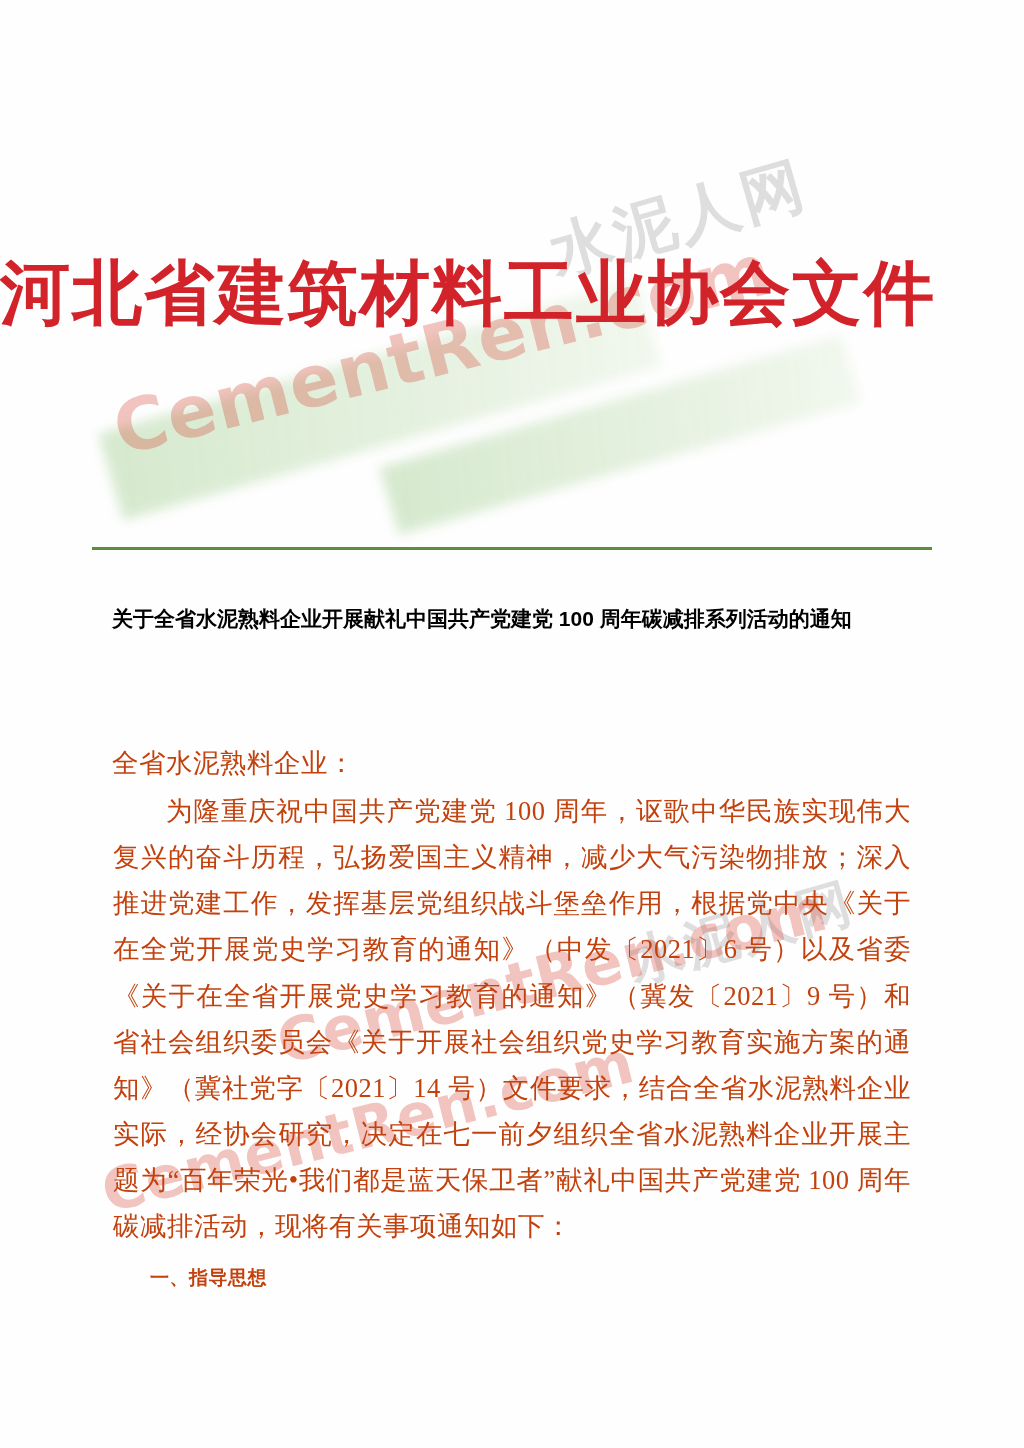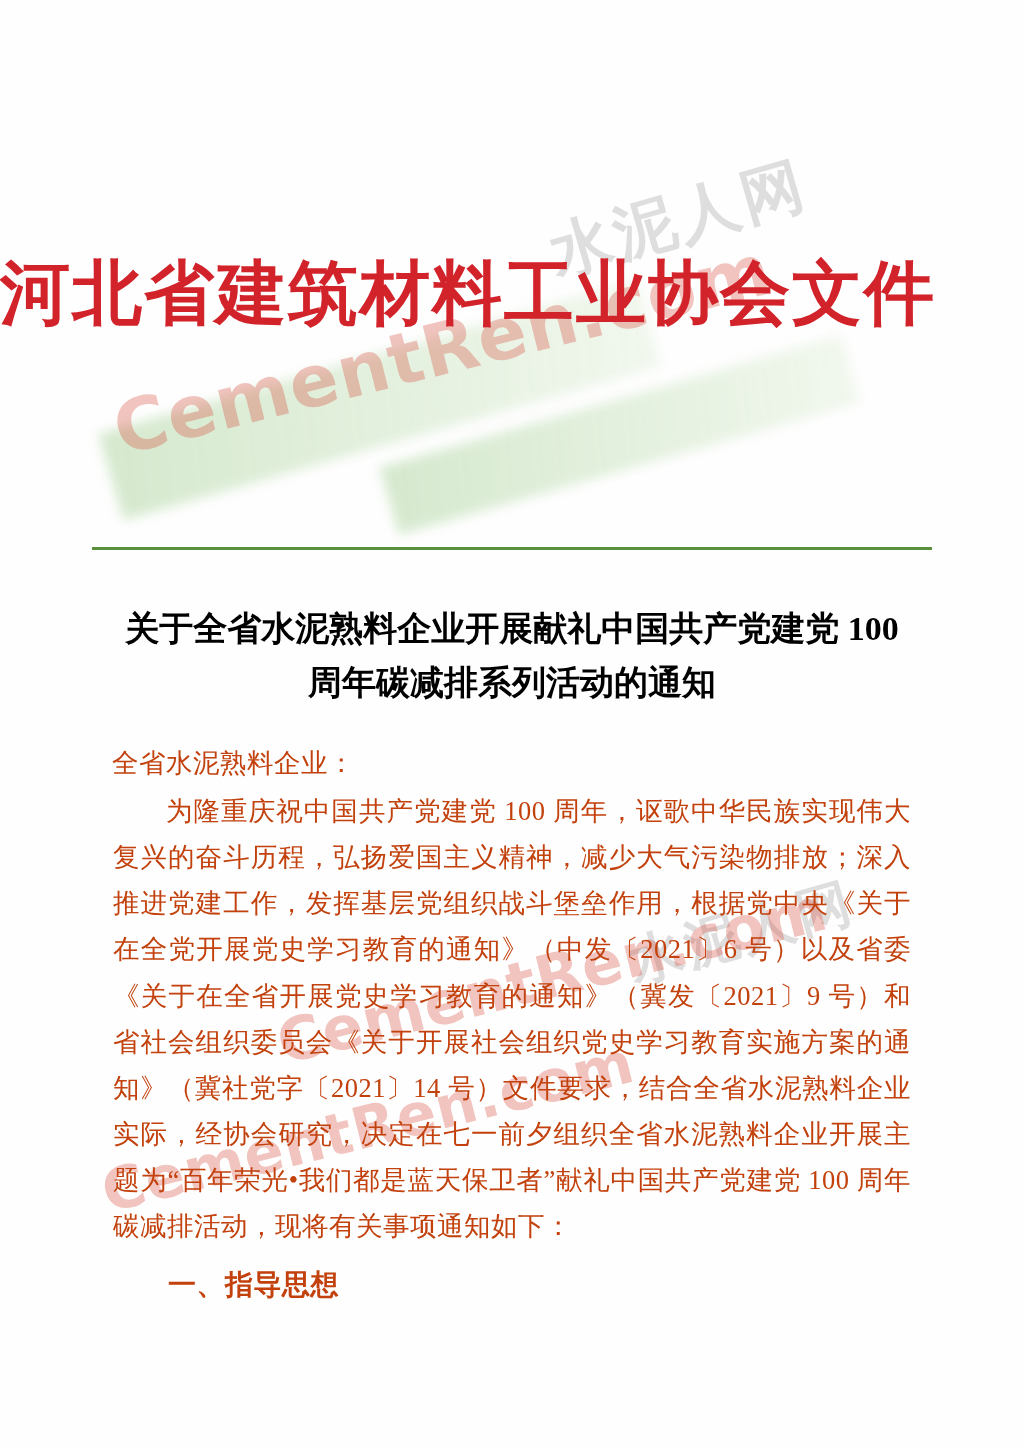--- a/index.html
+++ b/index.html
@@ -94,24 +94,23 @@
     background: #5a8f3c;
     z-index: 8;
   }
 
   
   .doc-title {
     position: absolute;
     top: 602px;
     left: 112px;
     width: 800px;
-    text-align: center;
-    font-family: Liberation Serif, serif;
+    font-family: Liberation Sans, sans-serif;
     font-weight: bold;
-    font-size: 34px;
+    font-size: 21px;
     line-height: 1.6;
     color: #000;
     z-index: 8;
   }
 
   
   .doc-body {
     position: absolute;
     top: 740px;
     left: 112px;
@@ -129,21 +128,21 @@
     margin: 1px;
     text-indent: 2em;
     text-align: justify;
     text-justify: inter-ideograph;
   }
   .section-head {
     margin: 12px 0 0 0;
     text-indent: 2em;
     font-family: "DejaVu Sans", "Liberation Sans", sans-serif;
     font-weight: bold;
-    font-size: 28px;
+    font-size: 19px;
   }
 </style>
 </head>
 <body>
 
 <div class="page">
 
   <div class="watermark">
     <div class="wm-green" style="top:355px; left:100px;"></div>
     <div class="wm-green" style="top:400px; left:380px; width:480px; height:70px;"></div>

